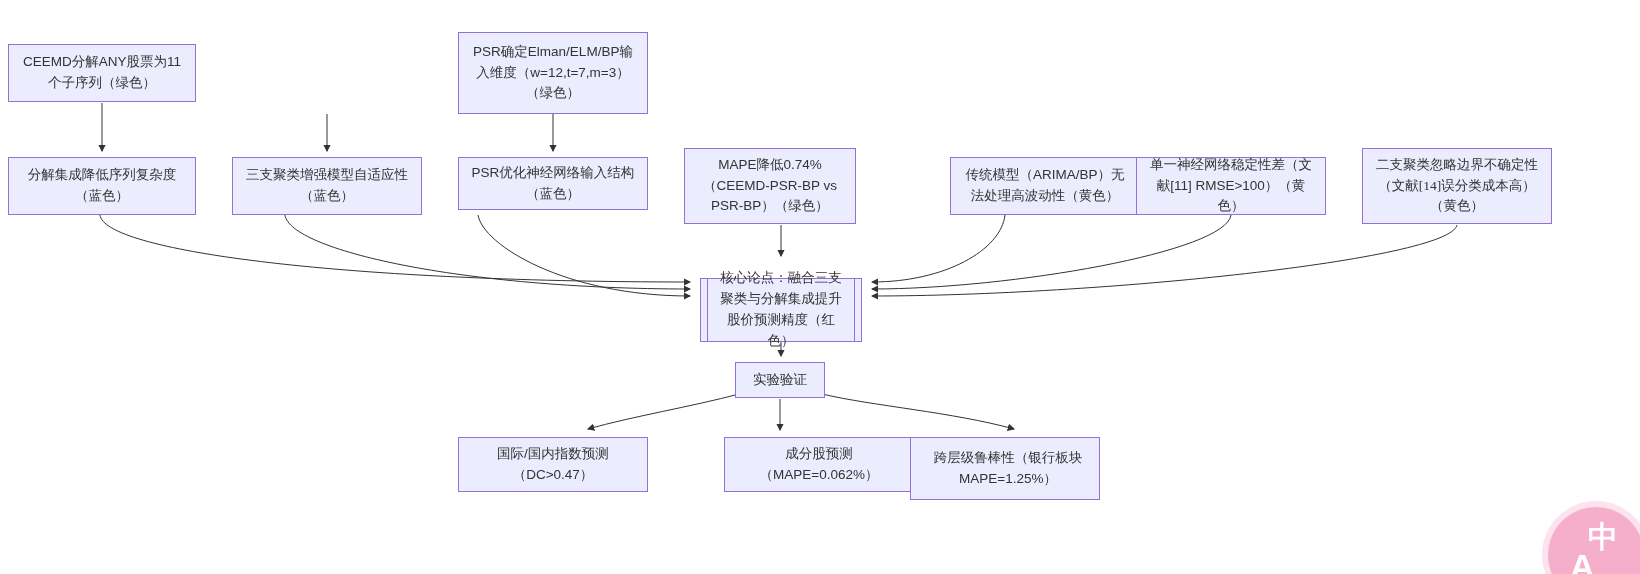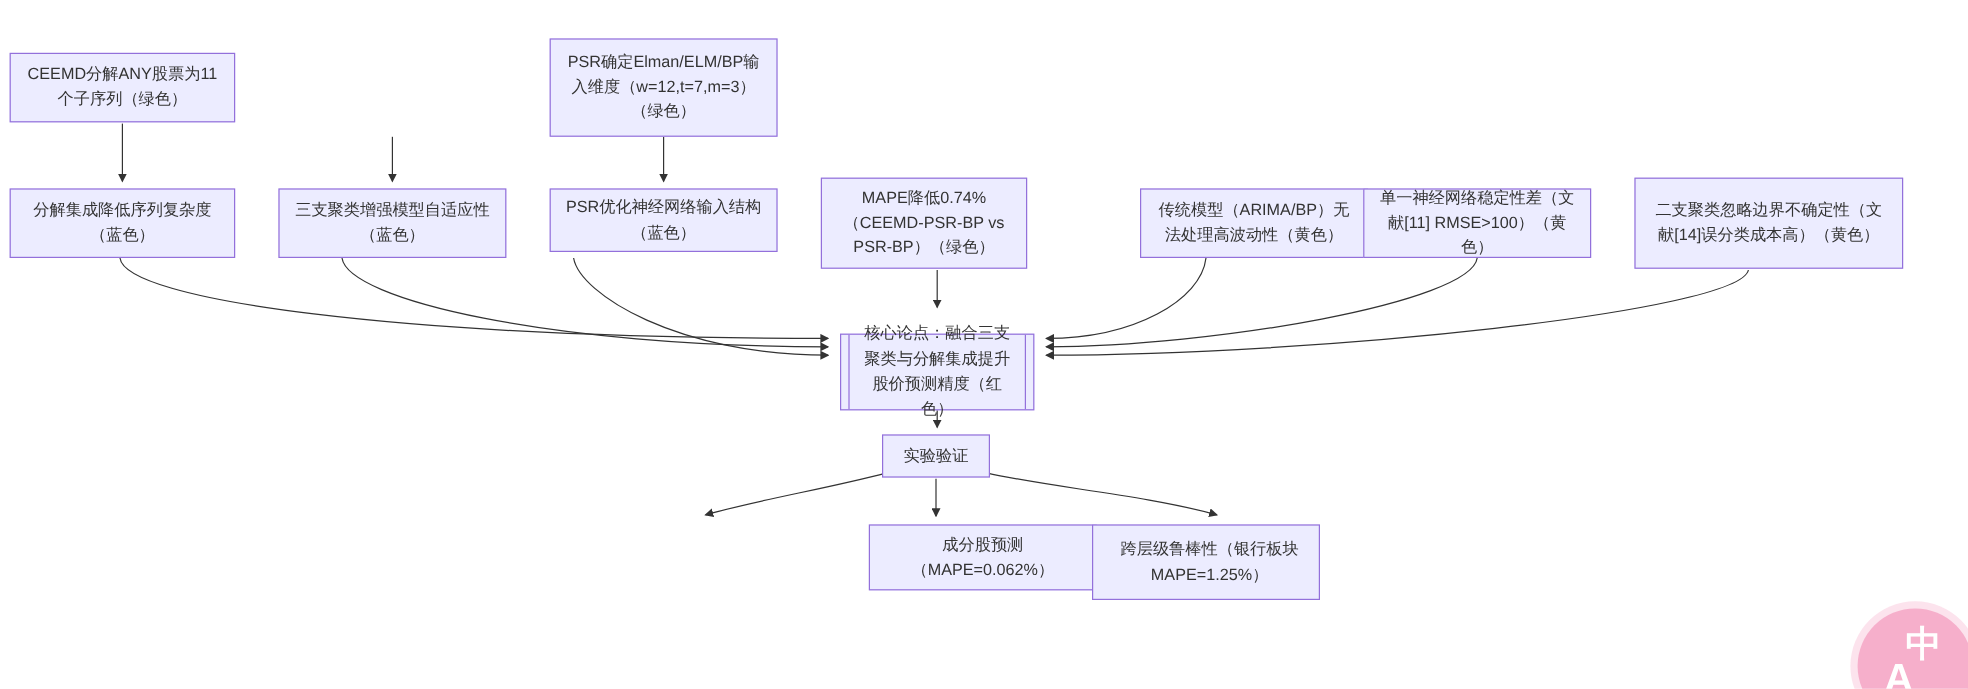--- a/index.html
+++ b/index.html
@@ -21,21 +21,21 @@
   
   .n-ceemd      {left:8px;   top:44px;  width:188px; height:58px;}
   .n-entropy    {left:232px; top:32px;  width:190px; height:82px;}
   .n-psrin      {left:458px; top:32px;  width:190px; height:82px;}
   .n-decomp     {left:8px;   top:157px; width:188px; height:58px;}
   .n-threeway   {left:232px; top:157px; width:190px; height:58px;}
   .n-psropt     {left:458px; top:157px; width:190px; height:53px;align-items:flex-end;}
   .n-mape       {left:684px; top:148px; width:172px; height:76px;}
   .n-trad       {left:910px; top:157px; width:190px; height:58px;margin-left:40px;}
   .n-singlenn   {left:1136px;top:157px; width:190px; height:58px;}
-  .n-twoway     {left:1362px;top:148px; width:224px; height:76px;}
+  .n-twoway     {left:1362px;top:148px; width:190px; height:76px;font-family:Liberation Serif, serif;}
   .n-core       {left:700px; top:262px; width:162px; height:64px;}
   .n-exp        {left:735px; top:362px; width:90px;  height:36px;}
   .n-index      {left:458px; top:437px; width:190px; height:55px;}
   .n-stock      {left:684px; top:437px; width:190px; height:55px;margin-left:40px;}
   .n-robust     {left:910px; top:437px; width:190px; height:63px;padding-left:16px;}
   
   .subroutine{padding:4px 16px;margin-top:16px;}
   .sub-line{position:absolute;top:0;bottom:0;width:0;border-left:1px solid #9370DB;}
   .sub-line.left{left:6px;}
   .sub-line.right{right:6px;}
@@ -110,20 +110,23 @@
   <div class="node n-core subroutine">
     <span class="sub-line left"></span>
     <span class="sub-line right"></span>
     <span class="label">核心论点：融合三支聚类与分解集成提升股价预测精度（红色）</span>
   </div>
 
   <div class="node n-exp">
     <span class="label">实验验证</span>
   </div>
 
+  <div class="node n-index">
+    <span class="label">国际/国内指数预测（DC&gt;0.47）</span>
+  </div>
   <div class="node n-stock">
     <span class="label">成分股预测（MAPE=0.062%）</span>
   </div>
   <div class="node n-robust">
     <span class="label">跨层级鲁棒性（银行板块 MAPE=1.25%）</span>
   </div>
 
   <div class="badge">
     <span class="zh">中</span>
     <span class="en">A</span>

